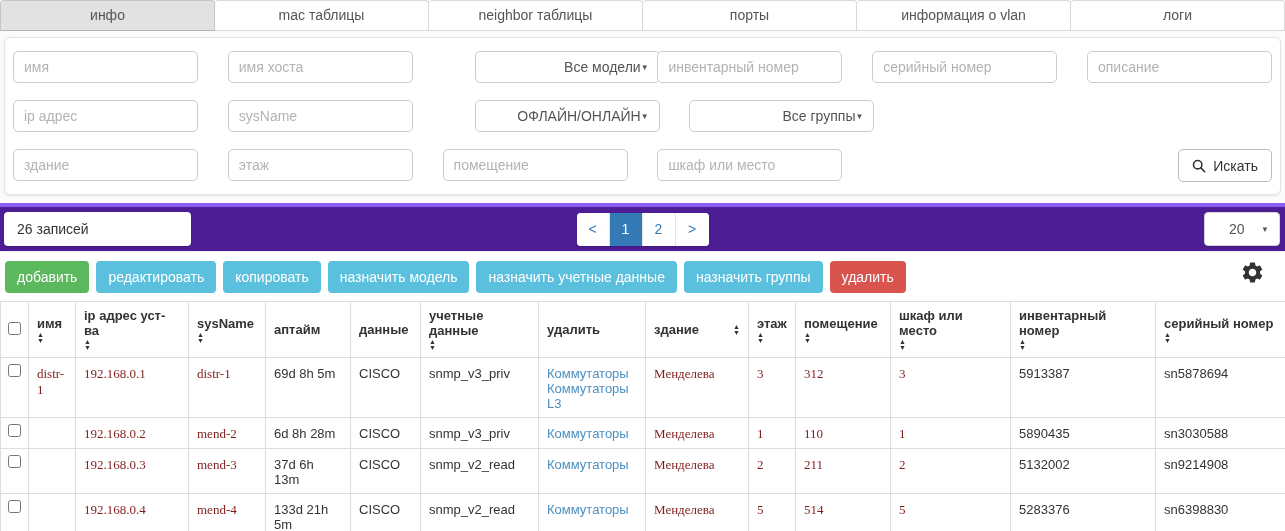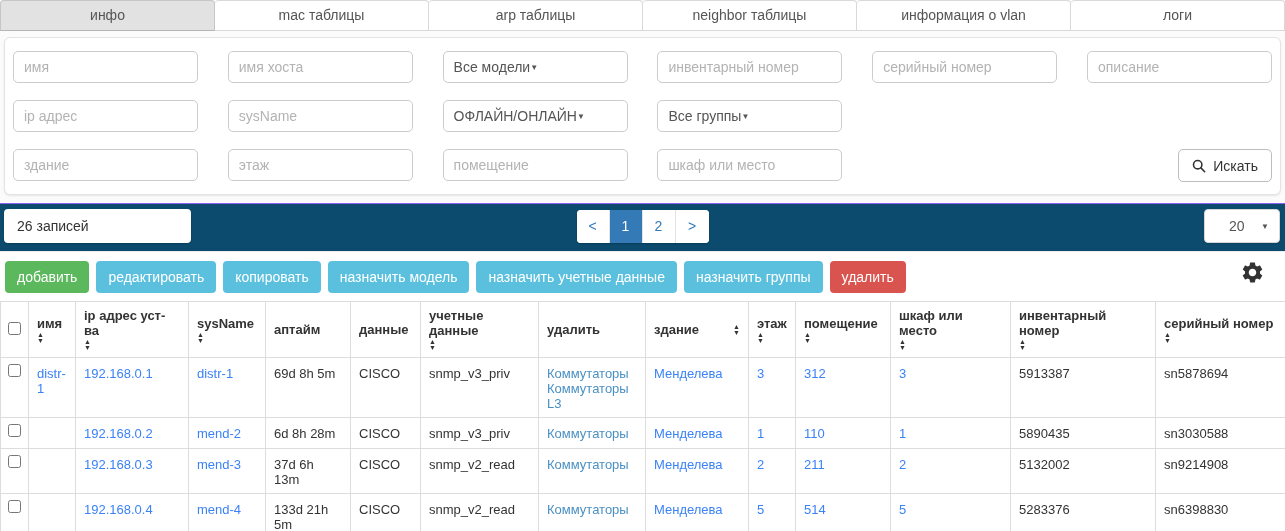--- a/index.html
+++ b/index.html
@@ -54,22 +54,23 @@
     font-family: inherit;
     font-size: 14px;
     padding: 0 10px;
     color: #555;
     outline: none;
   }
   .f-input::placeholder { color: #b3b3b3; opacity: 1; }
   .f-select {
     display: flex;
     align-items: center;
-    justify-content: flex-start;
-    cursor: pointer;
+    justify-content: flex-end;
+    cursor: pointer;
+    margin-left: 32px;
   }
   .f-select .caret { font-size: 8px; color: #555; }
   .f-search-slot { display: flex; justify-content: flex-end; }
   .search-btn {
     height: 33px;
     padding: 0 13px;
     background: #fff;
     border: 1px solid #bdbdbd;
     border-radius: 5px;
     font-family: inherit;
@@ -78,22 +79,22 @@
     display: inline-flex;
     align-items: center;
     gap: 7px;
     cursor: pointer;
   }
 
   
   .info-strip {
     position: relative;
     height: 49px;
-    background: #0c4a6e;
-    border-top: 1px solid #8b5cf6;
+    background: #4c1d95;
+    border-top: 4px solid #8b5cf6;
     border-bottom: 1px solid #ececec;
   }
   .records-box {
     position: absolute;
     left: 4px; top: 5px;
     width: 187px;
     background: #fff;
     border-radius: 4px;
     box-shadow: 0 1px 2px rgba(0,0,0,0.18);
     padding: 9px 13px;
@@ -182,32 +183,32 @@
     vertical-align: middle;
     text-align: left;
     overflow: hidden;
   }
   table.devices thead th { font-weight: bold; color: #333; height: 48px; }
   table.devices td { vertical-align: top; padding-top: 8px; }
   .th-inner { display: flex; flex-wrap: wrap; align-items: center; justify-content: space-between; gap: 1px 4px; }
   .sort-icon { display: inline-flex; flex-direction: column; color: #333; cursor: pointer; }
   .sort-icon i { font-style: normal; font-size: 7px; line-height: 6px; }
   .chk-cell { text-align: center !important; padding: 6px 4px !important; }
-  td a, .cell-link { color: #3b82f6; text-decoration: none; cursor: pointer; }
+  td a, .cell-link { color: #7f1d1d; text-decoration: none; cursor: pointer; font-family: Liberation Serif, serif; }
   .group-link { display: block; color: #4a90c2; cursor: pointer; }
   tbody tr { height: 31px; }
 </style>
 </head>
 <body>
 
 <div class="tab-bar">
     <div class="tab active">инфо</div>
     <div class="tab">mac таблицы</div>
-    <div class="tab">arp таблицы</div>
     <div class="tab">neighbor таблицы</div>
+    <div class="tab">порты</div>
     <div class="tab">информация о vlan</div>
     <div class="tab">логи</div>
   </div>
 
 <div class="filter-panel">
   <div class="filter-grid">
       <input class="f-input" type="text" placeholder="имя" style="">
       <input class="f-input" type="text" placeholder="имя хоста" style="">
       <div class="f-select">
         <span>Все модели</span>

